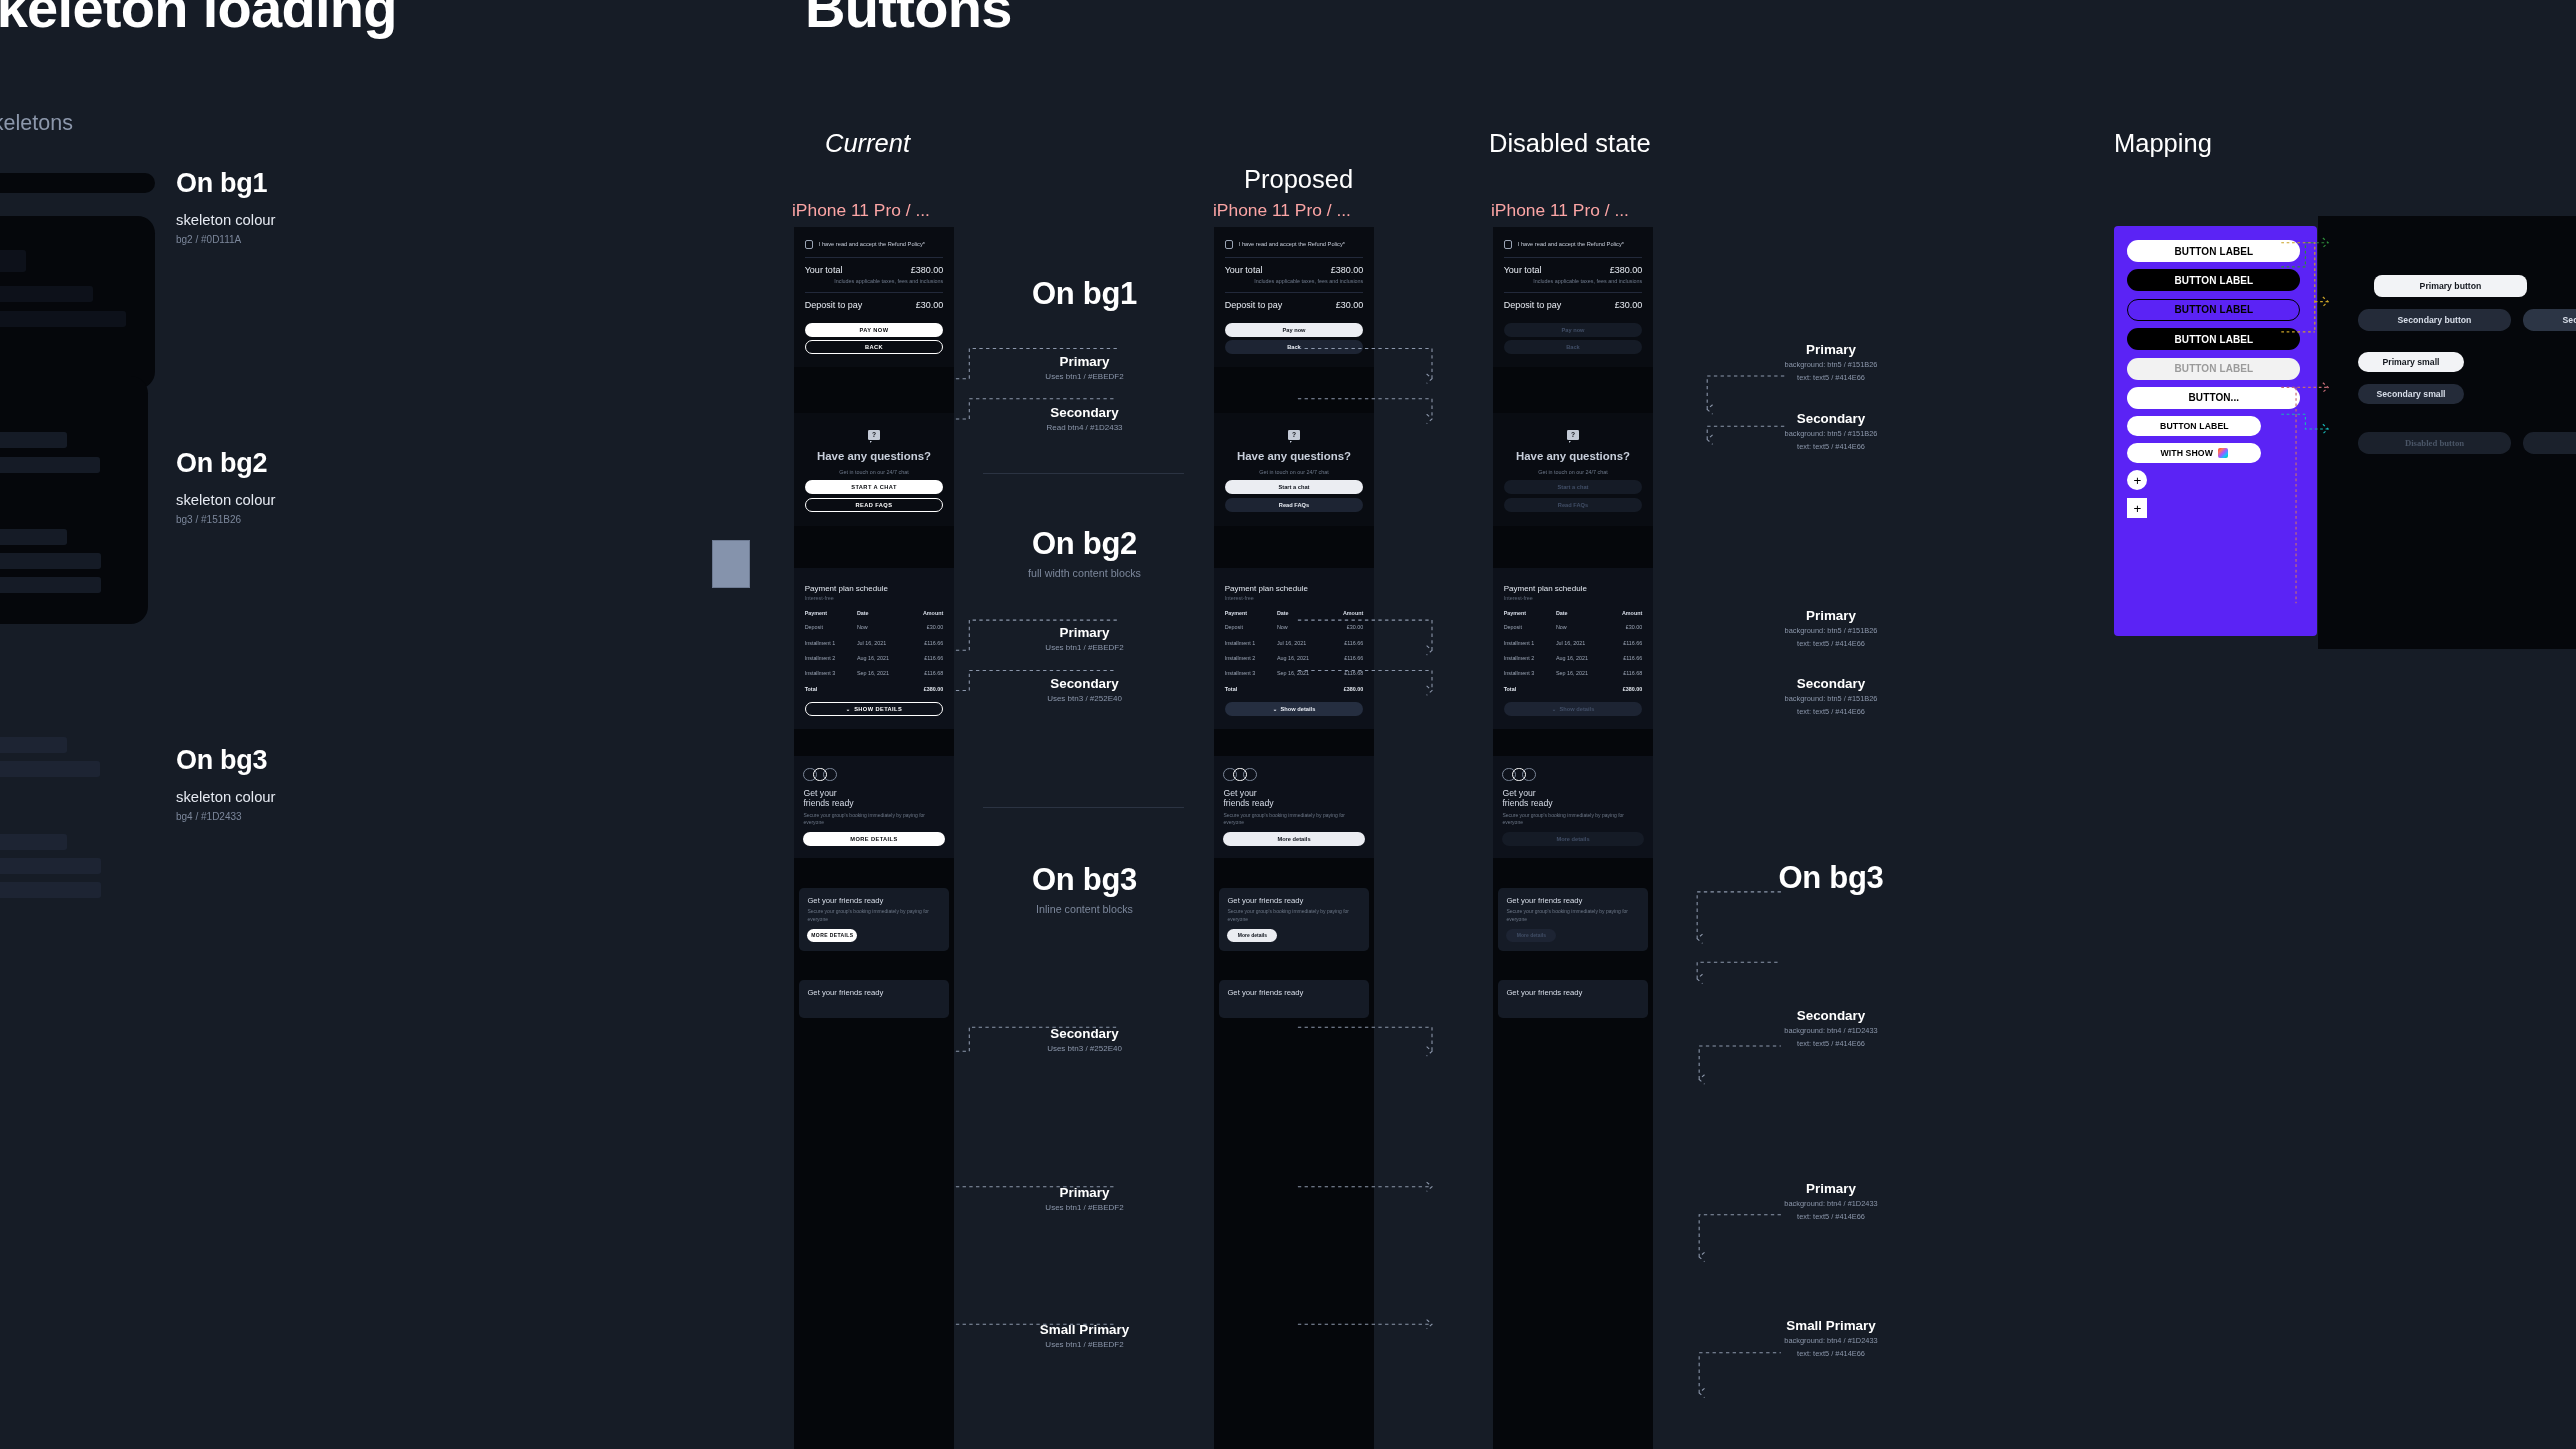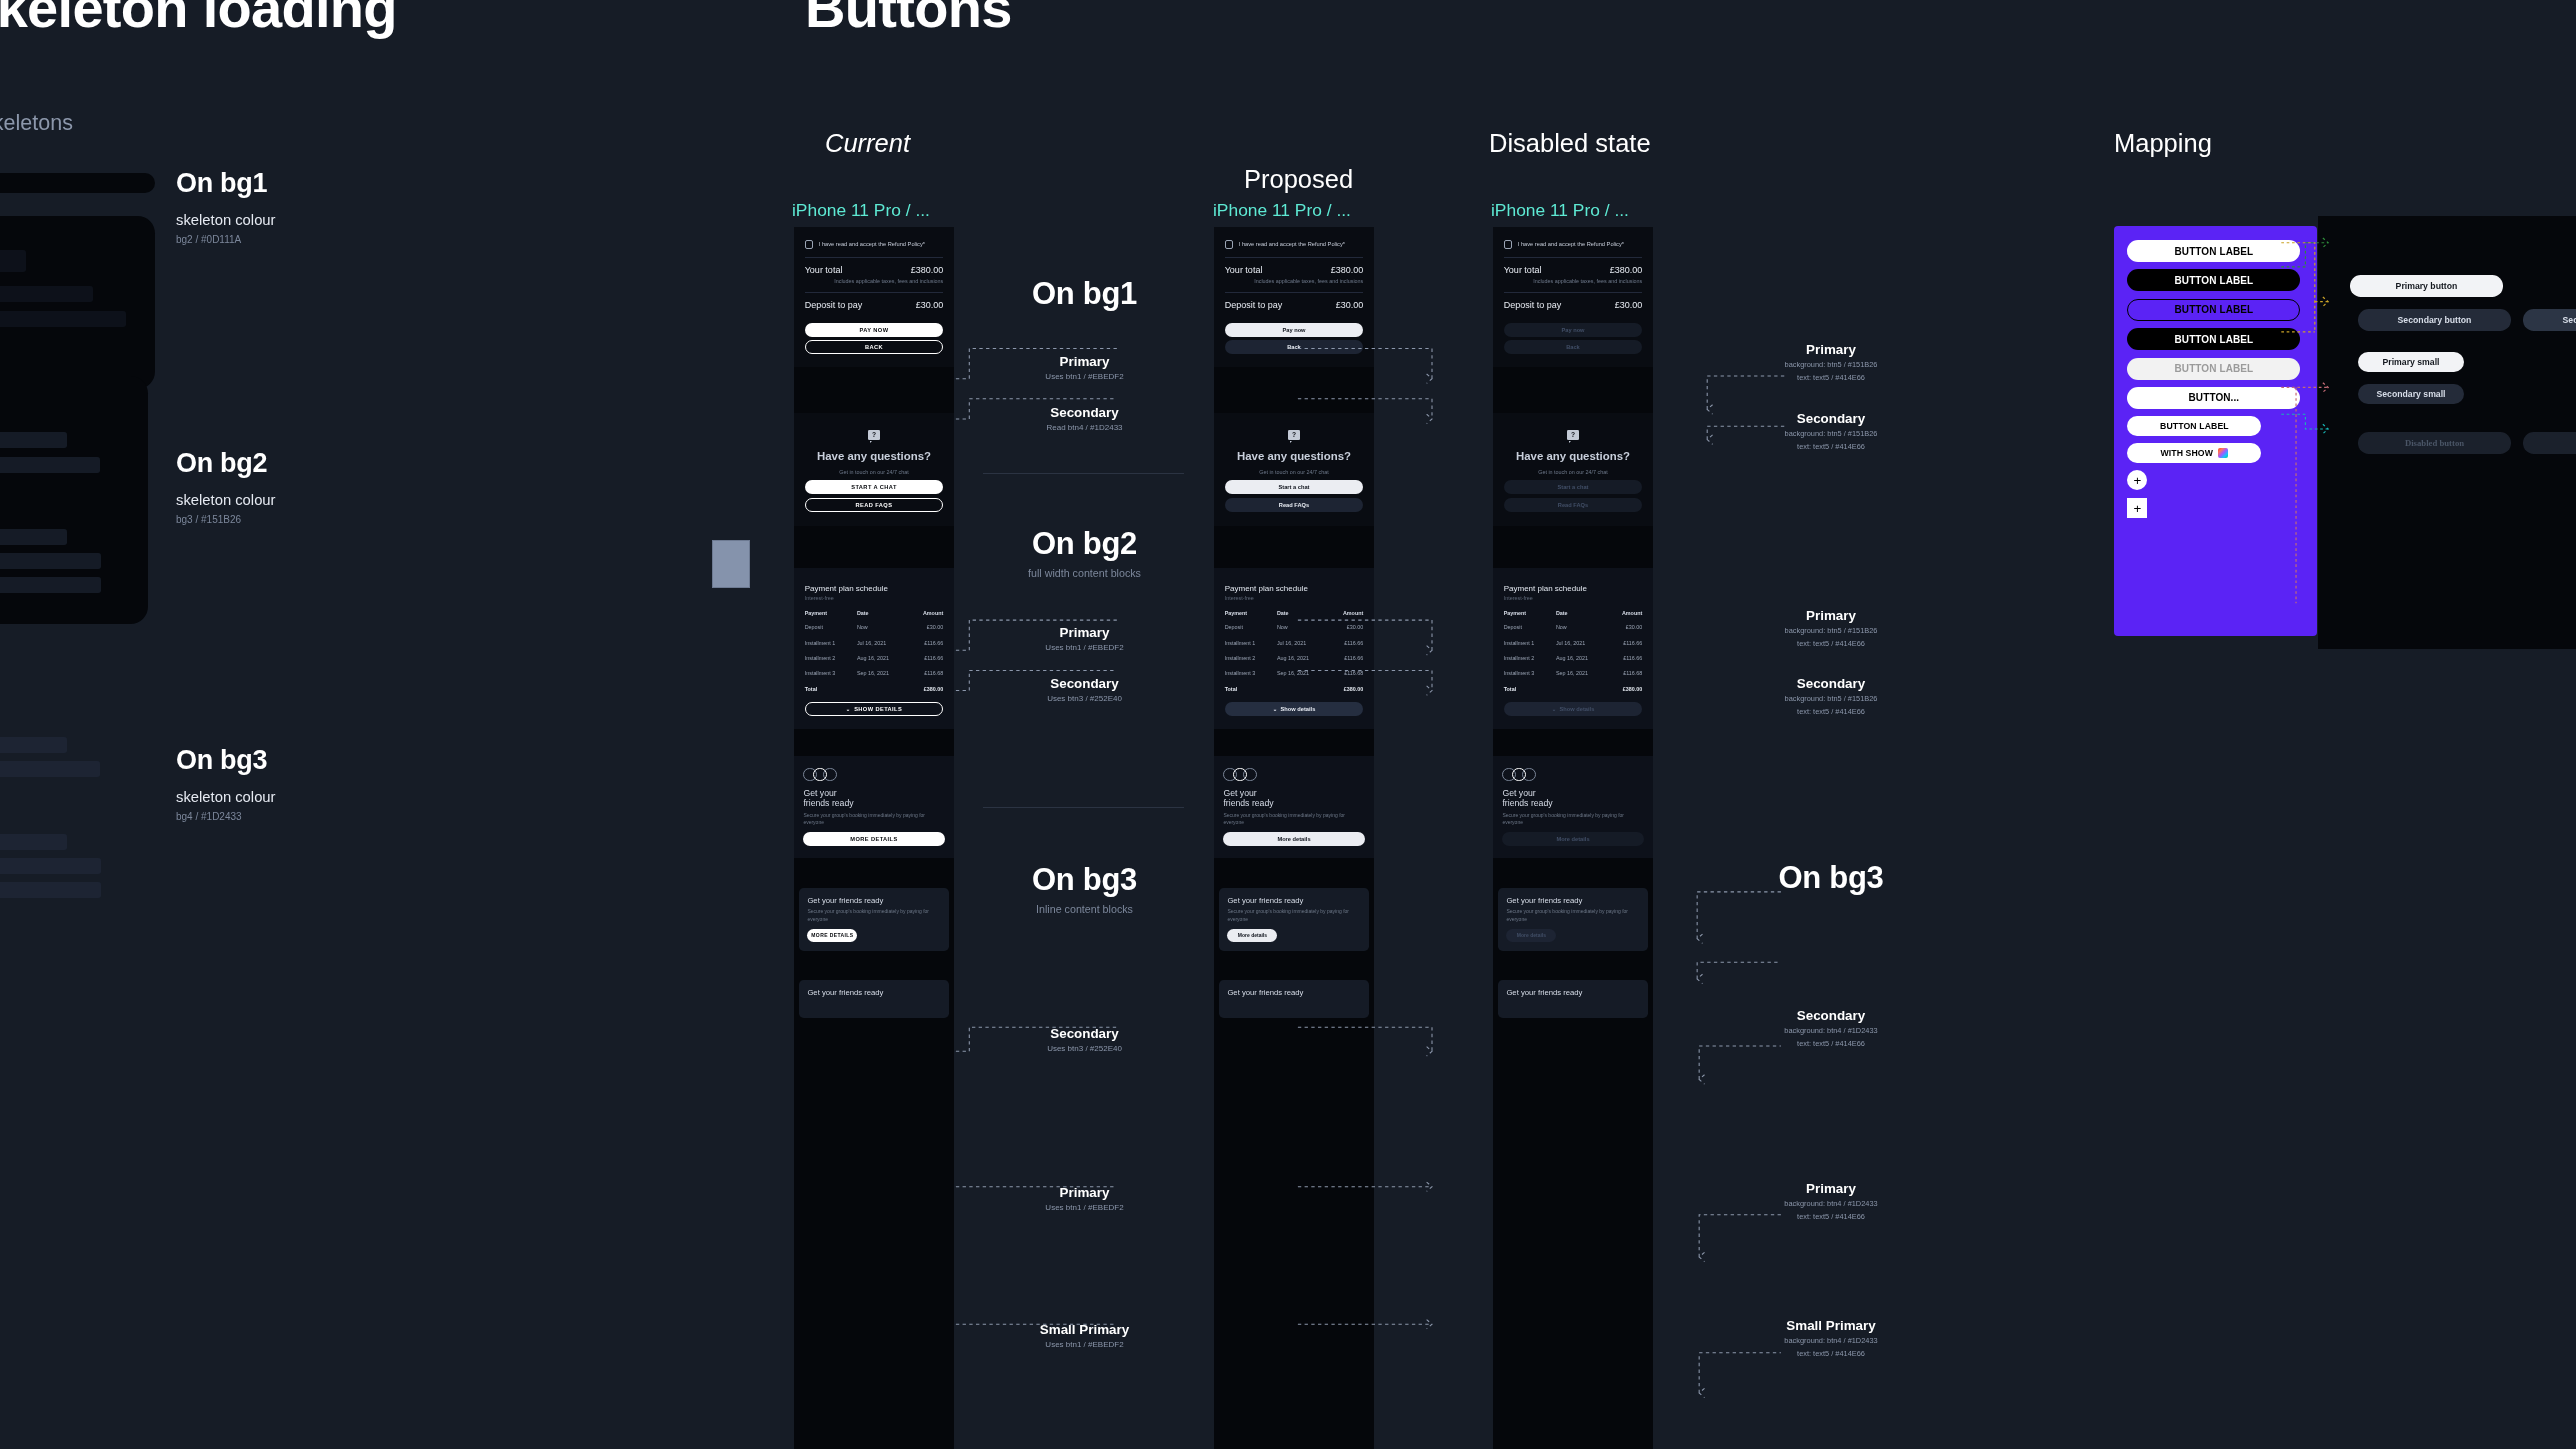--- a/index.html
+++ b/index.html
@@ -45,21 +45,21 @@
   .skel-info .t3 { font-size: 10px; font-weight: 400; color: #7C879B; margin-top: 6px; }
 
   
   #grey-square {
     position: absolute; left: 712px; top: 540px; width: 38px; height: 48px;
     background: #8593AC; border: 1.3px solid #6D7A92;
   }
 
   
   .phone-label {
-    position: absolute; font-size: 17.4px; color: #5eead4; white-space: nowrap;
+    position: absolute; font-size: 17.4px; color: #fca5a5; white-space: nowrap;
     font-weight: 400;
   }
   .phone {
     position: absolute; width: 160px; background: #05070B; overflow: hidden;
   }
   .card { background: #090C12; padding: 6.7px 8px; }
   .card.bg2 { background: #0D111A; }
   .card.bg3 { background: #151B26; border-radius: 4.7px; }
 
   .chk-row { display: flex; gap: 5.4px; align-items: flex-start; padding: 6.7px 2.7px 8px; }
@@ -696,21 +696,21 @@
     <div class="mbtn white sm">BUTTON LABEL</div>
     <div class="mbtn white sm">
       <span>WITH SHOW</span>
       <span class="figma-glyph"></span>
     </div>
     <div class="mbtn-round">+</div>
     <div class="mbtn-sq">+</div>
   </div>
 
   <div id="map-dark">
-    <div class="dpill lg primary" style="left:32px; top:59px;">Primary button</div>
+    <div class="dpill lg primary" style="left:56px; top:59px;border-radius:8px;">Primary button</div>
     <div class="dpill lg secondary" style="left:40px; top:93px;">Secondary button</div>
     <div class="dpill lg secondary2" style="left:205px; top:93px;">Secondary button</div>
     <div class="dpill md primary" style="left:40px; top:136px;">Primary small</div>
     <div class="dpill md secondary" style="left:40px; top:168px;">Secondary small</div>
     <div class="dpill lg disabled" style="left:40px; top:216px;font-family:Liberation Serif, serif;">Disabled button</div>
     <div class="dpill lg disabled" style="left:205px; top:216px;"></div>
   </div>
 
   <svg class="conn" width="282" height="402" style="left:2281px; top:228px;" viewBox="0 0 420 600">
     <g stroke-width="1.8" fill="none" stroke-dasharray="4 4">

